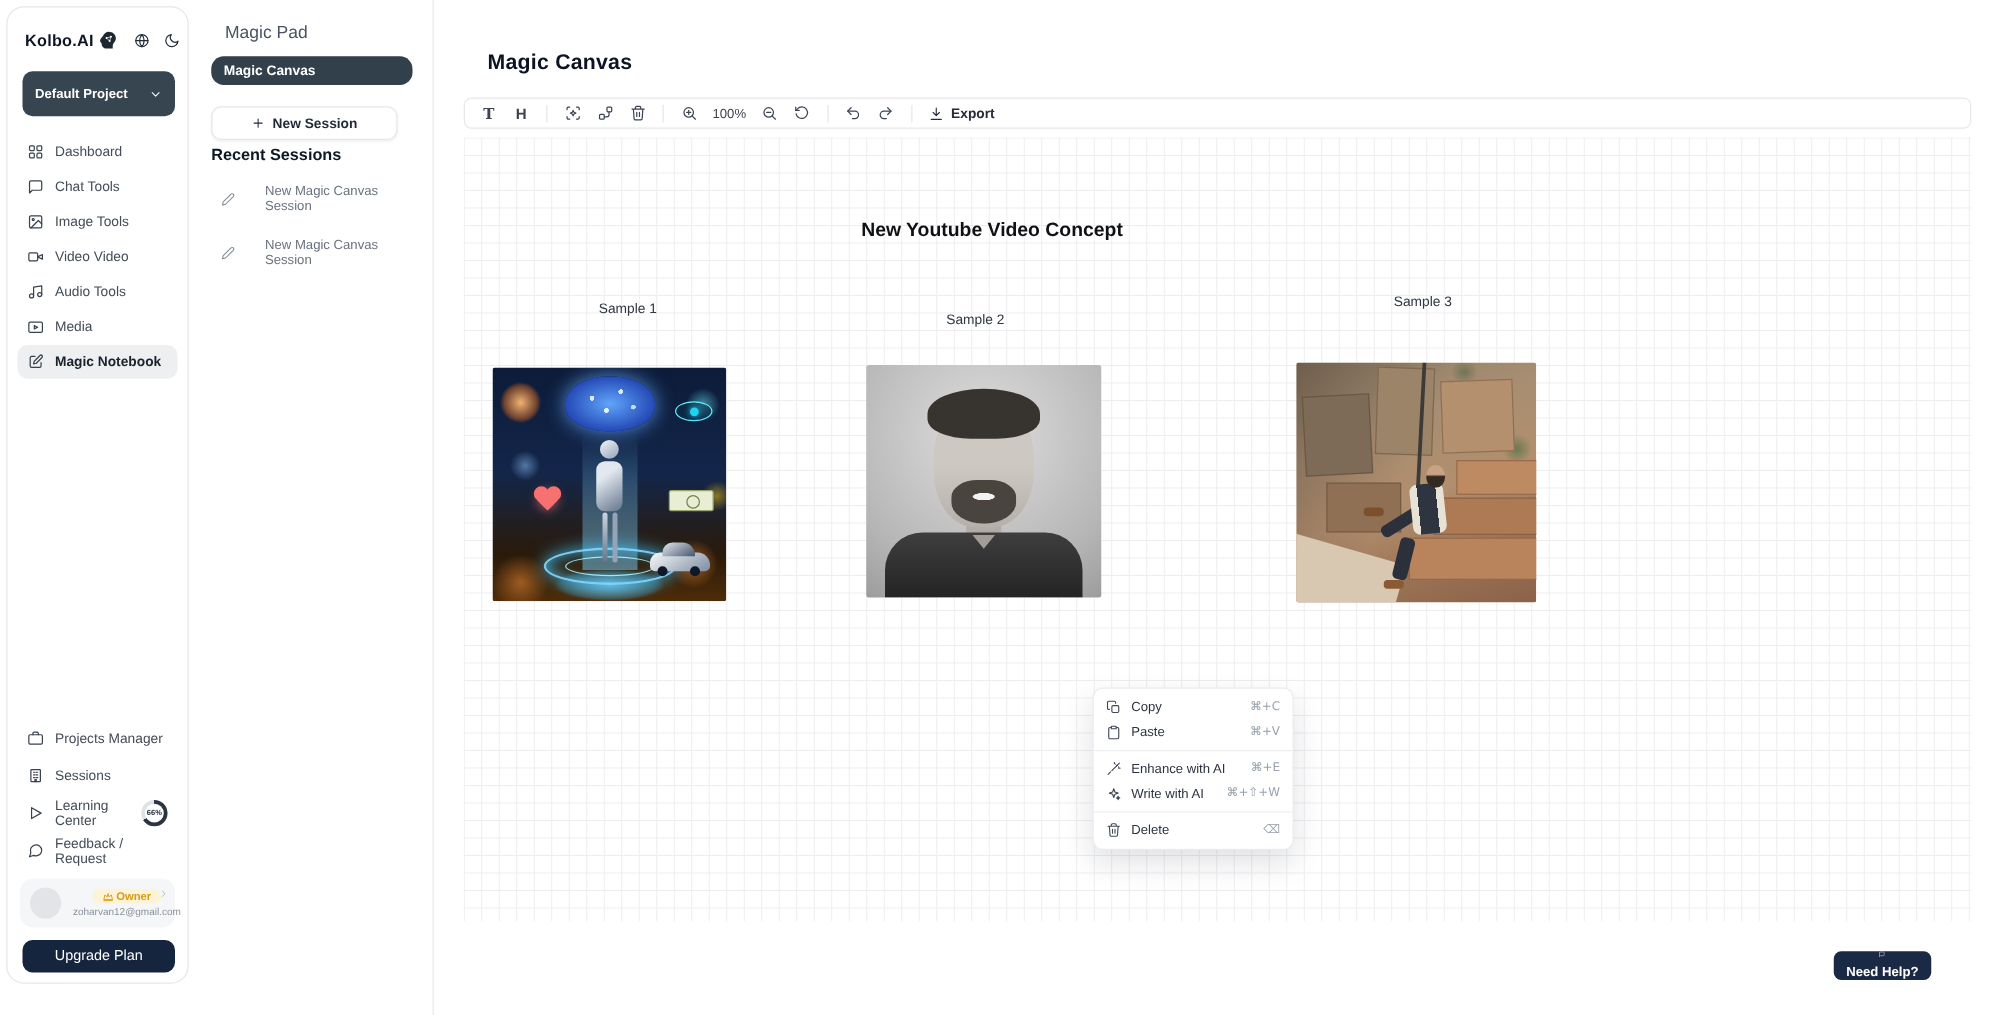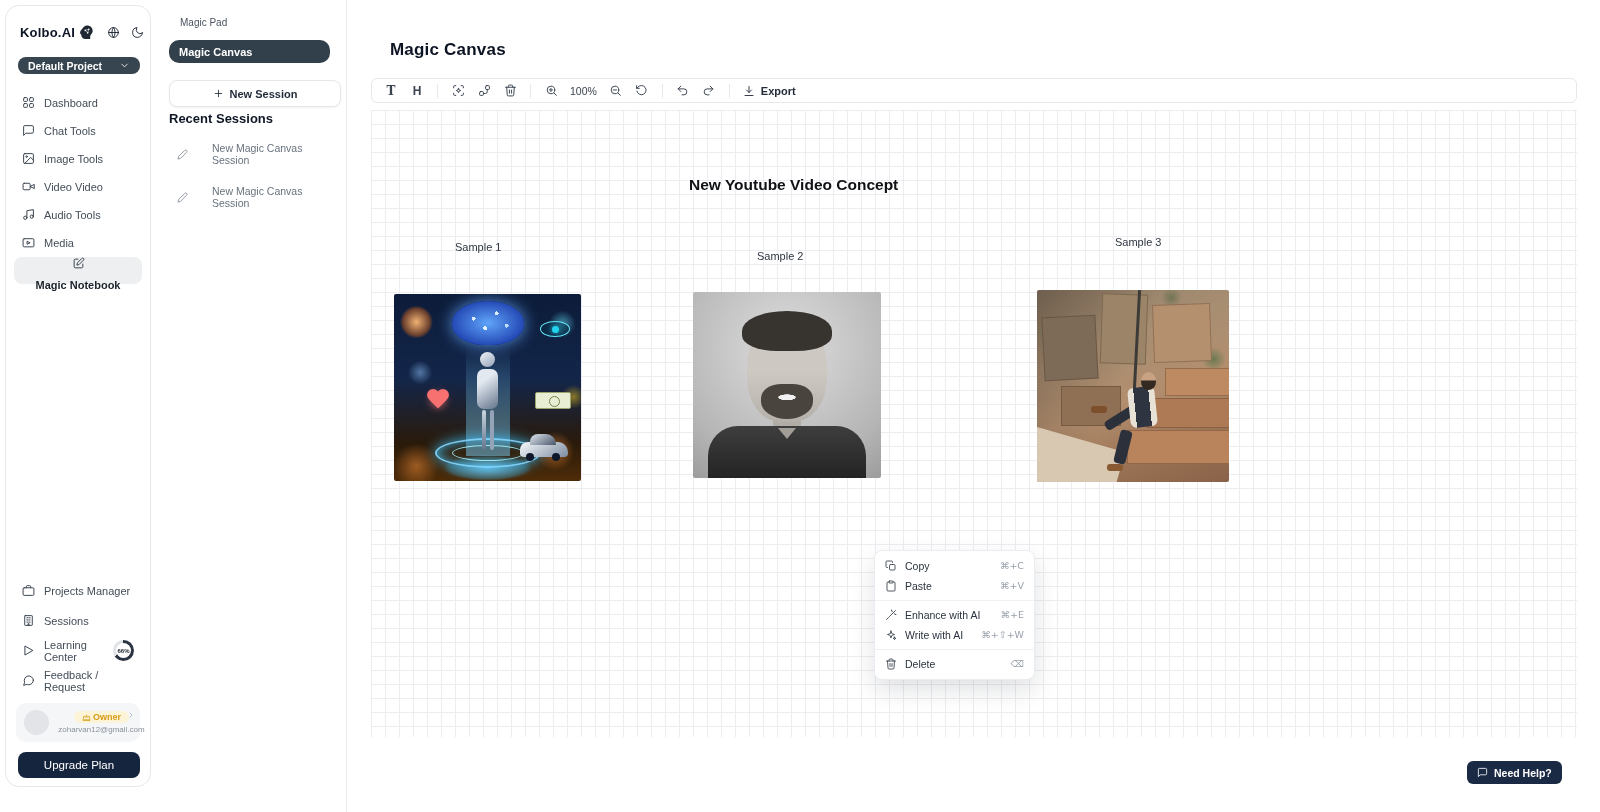--- a/index.html
+++ b/index.html
@@ -9,27 +9,27 @@
   .icon { stroke:currentColor; fill:none; stroke-width:1.8; stroke-linecap:round; stroke-linejoin:round; }
   .stage { position:relative; width:1600px; height:812px; }
 
   
   .sidebar { position:absolute; left:5px; top:5px; width:146px; height:782px;
     background:#fff; border:1px solid #e6e7ea; border-radius:14px; }
   .logo-row { display:flex; align-items:center; padding:18px 10px 0 14px; color:#19212e; }
   .logo-text { font-size:13px; font-weight:800; letter-spacing:.2px; color:#0d1526; }
   .logo-brain { margin-left:3px; }
   .logo-row .tiny-btn { margin-left:11px; color:#232c3a; cursor:pointer; background:none; border:none; }
-  .project-btn { margin:16px 12px 0; height:17px; width:122px; background:#36454f; border:none;
+  .project-btn { margin:16px 12px 0; height:36px; width:122px; background:#36454f; border:none;
     border-radius:8px; color:#fff; font-size:10.5px; font-weight:700; display:flex; align-items:center;
     justify-content:space-between; padding:0 10px; cursor:pointer; font-family:inherit; }
   .nav { margin-top:15px; }
   .nav-item { display:flex; align-items:center; gap:9px; height:27px; margin:1px 8px; padding:0 8px;
     border-radius:8px; font-size:11px; color:#434c57; cursor:pointer; }
-  .nav-item.active { background:#edeff1; color:#1a222c; font-weight:700;flex-direction:column; }
+  .nav-item.active { background:#edeff1; color:#1a222c; font-weight:700; }
   .nav-item .nav-ic { width:13px; height:13px; color:#39424e; flex:0 0 auto; }
   .sidebar-bottom { position:absolute; left:0; right:0; bottom:8px; }
   .sidebar-bottom .nav-item { height:29px; }
   .progress-ring { margin-left:2px; width:21px; height:21px; border-radius:50%; flex:0 0 auto;
     background:conic-gradient(#2b3442 0 66%, #dfe3e8 66% 100%); display:flex; align-items:center; justify-content:center; }
   .progress-ring .inner { width:15px; height:15px; border-radius:50%; background:#fff; font-size:6px;
     font-weight:700; color:#1c242e; display:flex; align-items:center; justify-content:center; }
   .user-card { margin:8px 10px 0; background:#f5f6f8; border-radius:10px; padding:7px 6px 7px 8px;
     display:flex; align-items:center; gap:20px; cursor:pointer; position:relative; }
   .avatar { width:25px; height:25px; border-radius:50%; background:#e2e4e7; flex:0 0 auto; }
@@ -38,24 +38,24 @@
     font-size:9px; font-weight:800; border-radius:9px; padding:1px 8px; }
   .role-badge .crown { width:9px; height:9px; stroke:#d79c17; stroke-width:2; }
   .user-email { font-size:8px; color:#8a919c; white-space:nowrap; }
   .user-chevron { position:absolute; right:5px; top:8px; color:#9aa2ad; }
   .upgrade-btn { display:block; margin:10px 12px 0; width:122px; height:26px; background:#16253e;
     color:#fff; border:none; border-radius:8px; font-size:11.5px; font-weight:400; cursor:pointer; font-family:inherit; }
 
   
   .sessions { position:absolute; left:153px; top:0; width:194px; height:812px; background:#fff;
     border-right:1px solid #e8e9ec; }
-  .pad-link { display:block; margin:17px 0 0 27px; font-size:10px; color:#4a5360; cursor:pointer; }
+  .pad-link { display:block; margin:17px 0 0 27px; font-size:14px; color:#4a5360; cursor:pointer; }
   .canvas-pill { margin:12px 16px 0; height:23px; background:#31404b; border-radius:10px; color:#fff;
     font-size:11px; font-weight:700; display:flex; align-items:center; padding:0 10px; cursor:pointer; }
-  .new-session-btn { margin:17px 16px 0; width:172px; height:27px; background:#fff; border:1px solid #e5e7eb;
+  .new-session-btn { margin:17px 16px 0; width:149px; height:27px; background:#fff; border:1px solid #e5e7eb;
     border-radius:8px; box-shadow:0 1px 2px rgba(16,24,40,.06); display:flex; align-items:center; justify-content:center;
     gap:6px; font-size:11px; font-weight:600; color:#1f2937; cursor:pointer; font-family:inherit; }
   .recent-heading { margin:4px 0 0 16px; font-size:13px; font-weight:800; color:#0e1726; }
   .session-row { display:flex; align-items:center; gap:24px; margin:13px 6px 0 16px; padding:3px 6px 3px 8px;
     border-radius:6px; font-size:10.5px; color:#68727e; cursor:pointer; }
   .session-row .pencil { width:11px; height:11px; color:#828a95; flex:0 0 auto; }
 
   
   .page-title { position:absolute; left:390px; top:40px; font-size:17px; font-weight:800; color:#0c1322; letter-spacing:.2px; }
   .toolbar { position:absolute; left:371px; top:78px; width:1206px; height:25px; background:#fff;
@@ -182,21 +182,21 @@
   .ctx { position:absolute; left:503px; top:440px; width:161px; background:#fff; border:1px solid #ececf0;
     border-radius:8px; box-shadow:0 10px 25px rgba(16,24,40,.13); padding:5px 0; }
   .ctx-item { display:flex; align-items:flex-start; gap:8px; padding:4px 10px; cursor:pointer; }
   .ctx-item .ci { width:12px; height:12px; color:#3f4854; flex:0 0 auto; }
   .ctx-label { font-size:10.5px; color:#2b3340; flex:1 1 auto; }
   .ctx-shortcut { font-size:9.5px; color:#98a1ac; font-family:"DejaVu Sans",sans-serif; }
   .ctx-sep { height:1px; background:#eef0f2; margin:4px 0; }
 
   .help-btn { position:absolute; left:1467px; top:761px; height:23px; background:#1b2a44; color:#fff;
     border:none; border-radius:6px; display:flex; align-items:center; gap:6px; padding:0 10px;
-    font-size:10.5px; font-weight:700; cursor:pointer; font-family:inherit; }
+    font-size:10.5px; font-weight:700; cursor:pointer; font-family:inherit;flex-direction:column; }
 </style>
 </head>
 <body>
 
 <div class="stage">
 
   <aside class="sidebar">
     <div class="logo-row">
       <span class="logo-text">Kolbo.AI</span>
       <span class="logo-brain">
@@ -426,21 +426,21 @@
       <svg class="icon" width="12" height="12" viewBox="0 0 24 24">
           <path d="M12 3v12M7 10l5 5 5-5M4 21h16"></path>
         </svg>
       <span>Export</span>
     </button>
   </div>
 
   <div class="canvas">
     <div class="canvas-heading">New Youtube Video Concept</div>
 
-    <div class="sample-label" style="left:84px; top:131px;">Sample 1</div>
+    <div class="sample-label" style="left:84px; top:131px;padding-left:24px;">Sample 1</div>
     <div class="sample-label" style="left:386px; top:140px;">Sample 2</div>
     <div class="sample-label" style="left:744px; top:126px;">Sample 3</div>
 
     <div class="sample-img s1" title="Futuristic AI robot standing on a glowing blue platform surrounded by a digital brain, heart, eye, money and autonomous car">
       <div class="brain"></div>
       <div class="beam"></div>
       <div class="platform"></div>
       <div class="bot">
           <div class="torso"></div>
         </div>

